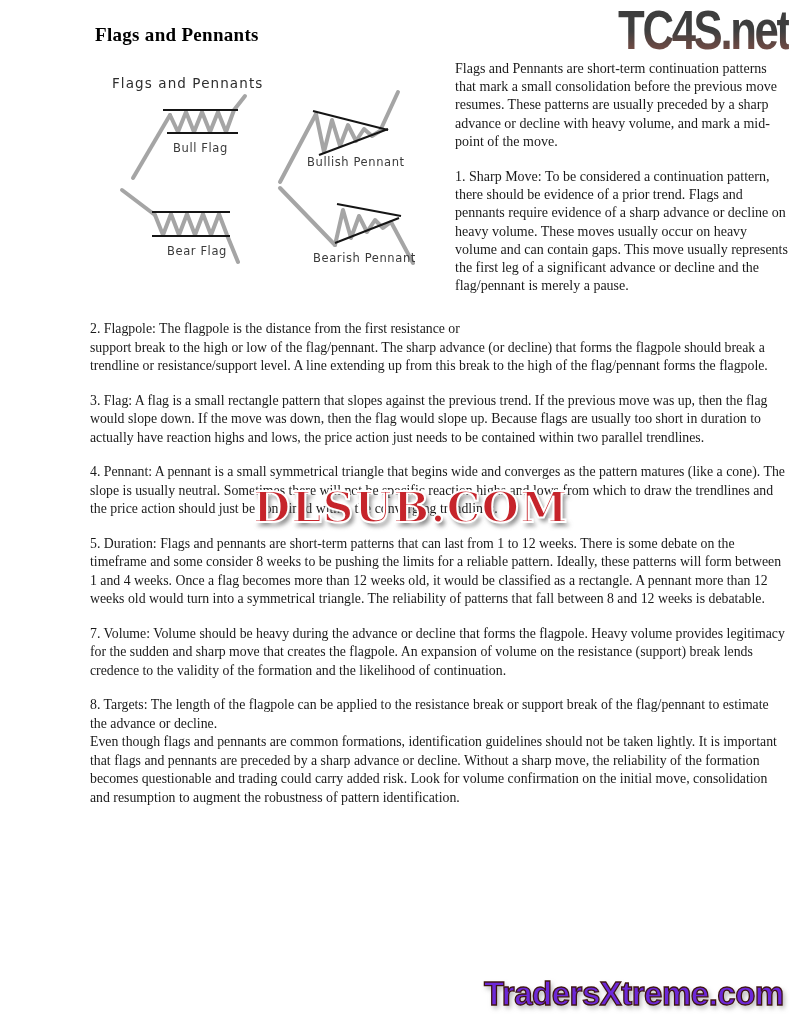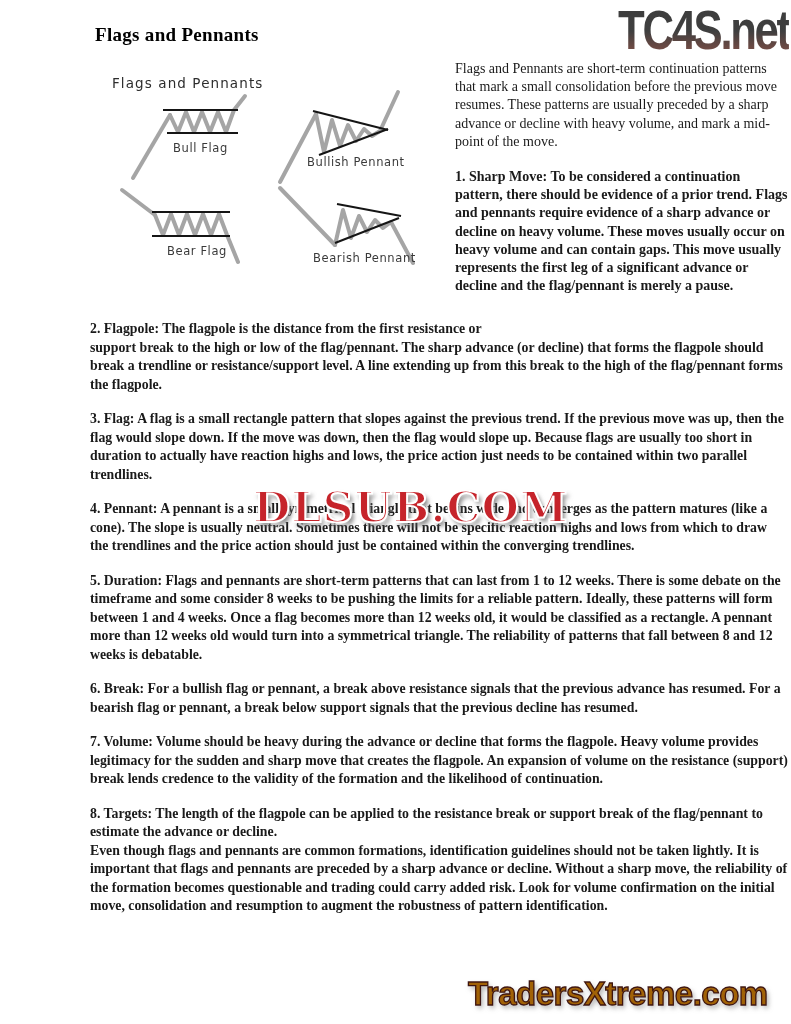--- a/index.html
+++ b/index.html
@@ -23,32 +23,32 @@
   .price{stroke:#a5a5a5;stroke-width:4;fill:none;stroke-linecap:round;stroke-linejoin:round;}
   .trend{stroke:#151515;stroke-width:2;fill:none;stroke-linecap:butt;}
 
   .intro-col{position:absolute;left:455px;top:60px;width:335px;
              font-size:14px;line-height:18.2px;}
   .intro-col .sec{margin-top:17px;}
 
   .main-col{position:absolute;left:90px;top:320px;width:698px;
             font-size:13.8px;line-height:18.5px;}
   .main-col .sec{margin-bottom:16px;}
-  .sec-label{font-weight:bold;}
-  .sec-text{white-space:pre-line;font-weight:bold;}
+  .sec-label{font-weight:normal;}
+  .sec-text{white-space:pre-line;}
 
   .watermark{position:absolute;left:253px;top:484px;
              font-family:"DejaVu Serif",serif;font-weight:bold;font-size:43px;
              letter-spacing:1px;line-height:1.1;color:#c6242b;
              -webkit-text-stroke:2px #ffffff;
              text-shadow:3px 4px 4px rgba(105,105,105,.75);}
 
-  .banner{position:absolute;left:468px;top:974px;
+  .banner{position:absolute;left:484px;top:974px;
           font-family:"Liberation Sans",sans-serif;font-weight:bold;font-size:33px;
-          letter-spacing:-.5px;line-height:1.2;color:#a16207;
+          letter-spacing:-.5px;line-height:1.2;color:#6d28d9;
           -webkit-text-stroke:1.3px #3d1410;
           text-shadow:2px 3px 5px rgba(110,110,110,.6);}
 </style>
 </head>
 <body>
 
 <div class="page">
 
   <div class="doc-title">Flags and Pennants</div>
 
@@ -105,23 +105,20 @@
     <div class="sec">
       <span class="sec-label">3. Flag:</span><span class="sec-text"> A flag is a small rectangle pattern that slopes against the previous trend. If the previous move was up, then the flag would slope down. If the move was down, then the flag would slope up. Because flags are usually too short in duration to actually have reaction highs and lows, the price action just needs to be contained within two parallel trendlines.</span>
     </div>
     <div class="sec">
       <span class="sec-label">4. Pennant:</span><span class="sec-text"> A pennant is a small symmetrical triangle that begins wide and converges as the pattern matures (like a cone). The slope is usually neutral. Sometimes there will not be specific reaction highs and lows from which to draw the trendlines and the price action should just be contained within the converging trendlines.</span>
     </div>
     <div class="sec">
       <span class="sec-label">5. Duration:</span><span class="sec-text"> Flags and pennants are short-term patterns that can last from 1 to 12 weeks. There is some debate on the timeframe and some consider 8 weeks to be pushing the limits for a reliable pattern. Ideally, these patterns will form between 1 and 4 weeks. Once a flag becomes more than 12 weeks old, it would be classified as a rectangle. A pennant more than 12 weeks old would turn into a symmetrical triangle. The reliability of patterns that fall between 8 and 12 weeks is debatable.</span>
     </div>
     <div class="sec">
-      <span class="sec-label">6. Break:</span><span class="sec-text"> For a bullish flag or pennant, a break above resistance signals that the previous advance has resumed. For a bearish flag or pennant, a break below support signals that the previous decline has resumed.</span>
-    </div>
-    <div class="sec">
       <span class="sec-label">7. Volume:</span><span class="sec-text"> Volume should be heavy during the advance or decline that forms the flagpole. Heavy volume provides legitimacy for the sudden and sharp move that creates the flagpole. An expansion of volume on the resistance (support) break lends credence to the validity of the formation and the likelihood of continuation.</span>
     </div>
     <div class="sec">
       <span class="sec-label">8. Targets:</span><span class="sec-text"> The length of the flagpole can be applied to the resistance break or support break of the flag/pennant to estimate the advance or decline.
 Even though flags and pennants are common formations, identification guidelines should not be taken lightly. It is important that flags and pennants are preceded by a sharp advance or decline. Without a sharp move, the reliability of the formation becomes questionable and trading could carry added risk. Look for volume confirmation on the initial move, consolidation and resumption to augment the robustness of pattern identification.</span>
     </div>
   </div>
 
   <div class="watermark">DLSUB.COM</div>
 

